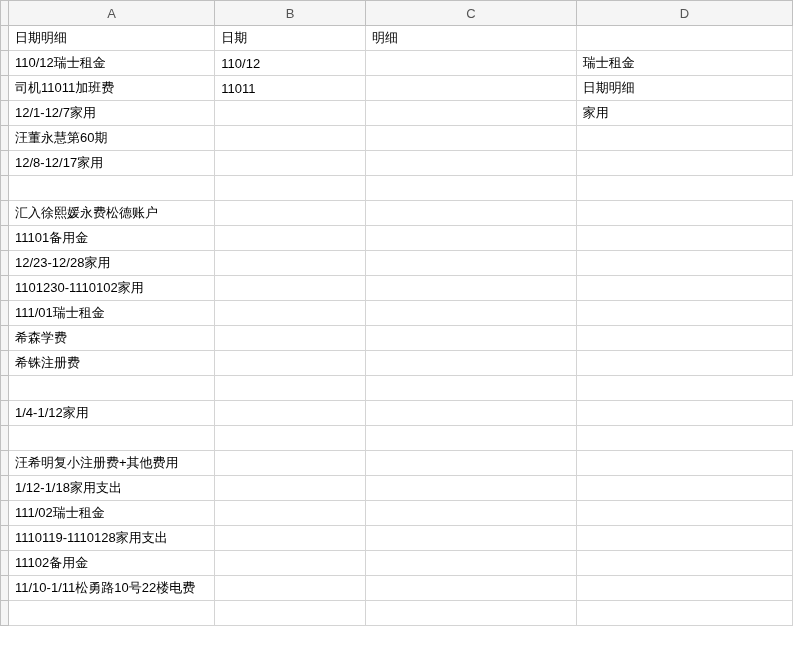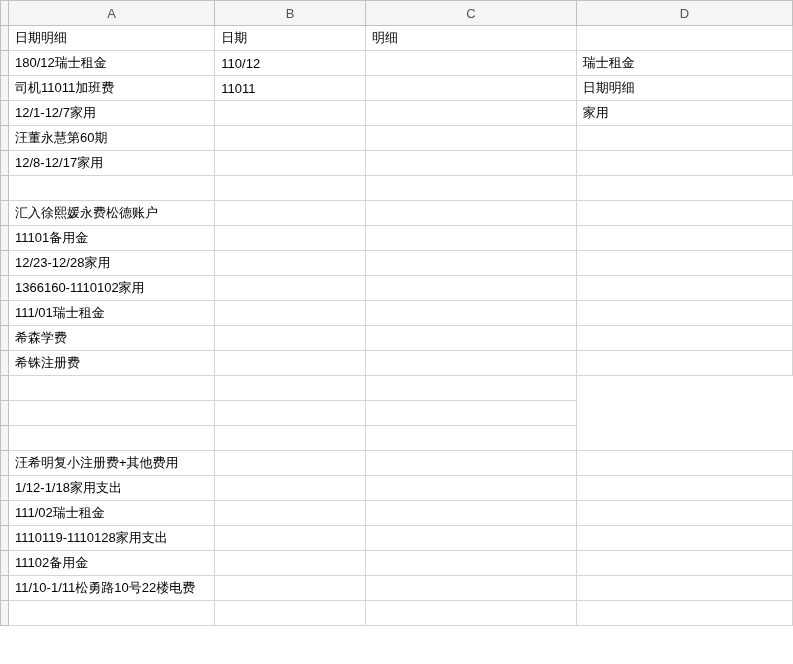--- a/index.html
+++ b/index.html
@@ -66,21 +66,21 @@
   </div>
 <div class="row">
       <div class="cell row-header"></div>
       <div class="cell col-a">日期明细</div>
       <div class="cell col-b">日期</div>
       <div class="cell col-c">明细</div>
       <div class="cell col-d"></div>
     </div>
     <div class="row">
       <div class="cell row-header"></div>
-      <div class="cell col-a">180/12瑞士租金</div>
+      <div class="cell col-a">110/12瑞士租金</div>
       <div class="cell col-b">110/12</div>
       <div class="cell col-c"></div>
       <div class="cell col-d">瑞士租金</div>
     </div>
     <div class="row">
       <div class="cell row-header"></div>
       <div class="cell col-a">司机11011加班费</div>
       <div class="cell col-b">11011</div>
       <div class="cell col-c"></div>
       <div class="cell col-d">日期明细</div>
@@ -128,21 +128,21 @@
     </div>
     <div class="row">
       <div class="cell row-header"></div>
       <div class="cell col-a">12/23-12/28家用</div>
       <div class="cell col-b"></div>
       <div class="cell col-c"></div>
       <div class="cell col-d"></div>
     </div>
     <div class="row">
       <div class="cell row-header"></div>
-      <div class="cell col-a">1366160-1110102家用</div>
+      <div class="cell col-a">1101230-1110102家用</div>
       <div class="cell col-b"></div>
       <div class="cell col-c"></div>
       <div class="cell col-d"></div>
     </div>
     <div class="row">
       <div class="cell row-header"></div>
       <div class="cell col-a">111/01瑞士租金</div>
       <div class="cell col-b"></div>
       <div class="cell col-c"></div>
       <div class="cell col-d"></div>
@@ -162,20 +162,21 @@
       <div class="cell col-d"></div>
     </div>
     <div class="row">
       <div class="cell row-header"></div>
       <div class="cell col-b"></div>
       <div class="cell col-c"></div>
       <div class="cell col-d"></div>
     </div>
     <div class="row">
       <div class="cell row-header"></div>
+      <div class="cell col-a">1/4-1/12家用</div>
       <div class="cell col-b"></div>
       <div class="cell col-c"></div>
       <div class="cell col-d"></div>
     </div>
     <div class="row">
       <div class="cell row-header"></div>
       <div class="cell col-b"></div>
       <div class="cell col-c"></div>
       <div class="cell col-d"></div>
     </div>

